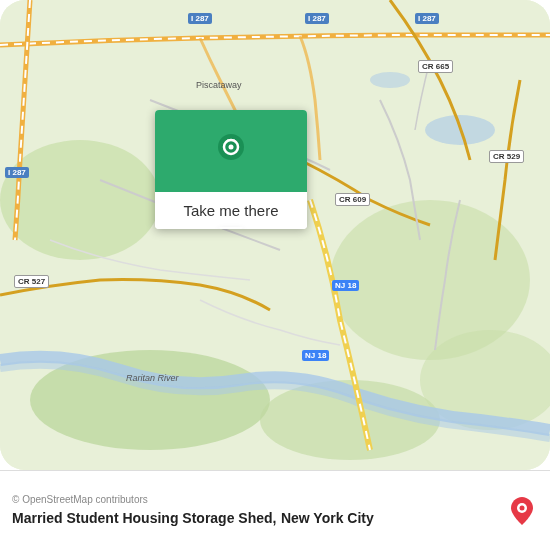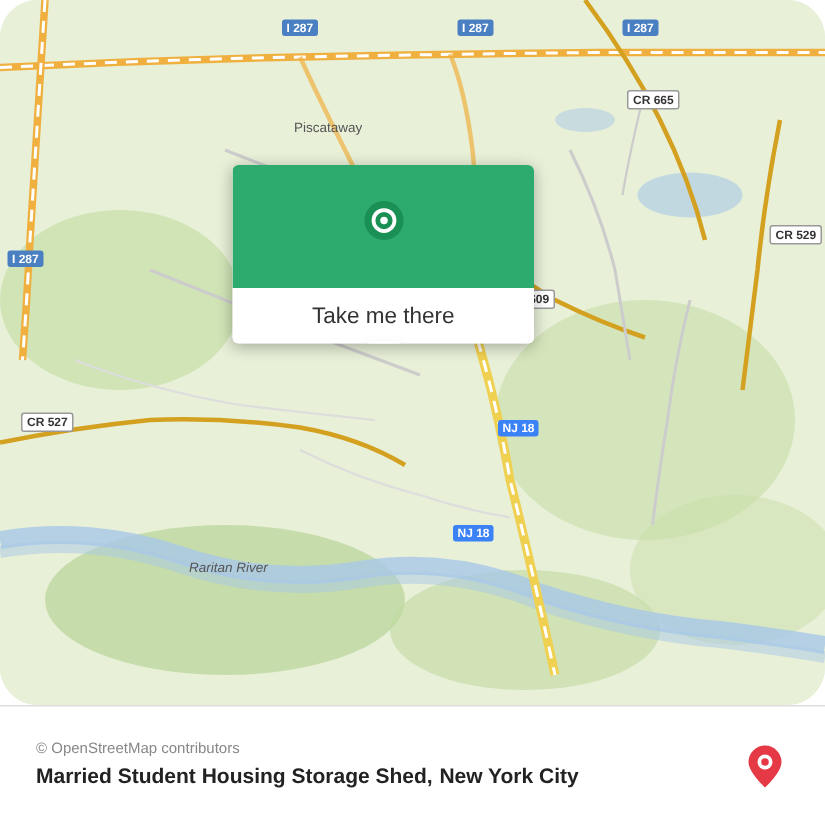--- a/index.html
+++ b/index.html
@@ -25,21 +25,21 @@
     .map-svg {
       width: 100%;
       height: 100%;
     }
 
     
     .popup-card {
       position: absolute;
       top: 110px;
       left: 155px;
-      width: 201px;
+      width: 152px;
       background: #fff;
       border-radius: 4px;
       box-shadow: 0 2px 10px rgba(0,0,0,0.3);
       overflow: hidden;
       display: flex;
       flex-direction: column;
       align-items: flex-start;
     }
 
     .popup-green-area {
@@ -83,21 +83,21 @@
     }
 
     
     .footer-bar {
       width: 550px;
       height: 80px;
       background: #fff;
       border-top: 1px solid #ddd;
       display: flex;
       align-items: center;
-      padding: 0 24px;
+      padding: 0 12px;
       position: relative;
     }
 
     .footer-text-block {
       flex: 1;
     }
 
     .footer-copyright {
       font-size: 10px;
       color: #888;
@@ -214,21 +214,21 @@
     <path d="M 200 38 Q 210 60 220 80 Q 230 100 240 120" stroke="#f0b040" stroke-width="3" fill="none" opacity="0.7"></path>
     <path d="M 300 36 Q 310 60 315 100 Q 318 130 320 160" stroke="#f0b040" stroke-width="3" fill="none" opacity="0.7"></path>
   </svg>
 
   
   <div class="hwy-badge" style="left:188px;top:13px;">I 287</div>
   <div class="hwy-badge" style="left:305px;top:13px;">I 287</div>
   <div class="hwy-badge" style="left:415px;top:13px;">I 287</div>
   <div class="hwy-badge" style="left:5px;top:167px;">I 287</div>
   <div class="hwy-badge hwy-badge-white" style="left:418px;top:60px;">CR 665</div>
-  <div class="hwy-badge hwy-badge-white" style="left:489px;top:150px;margin-left:24px;">CR 529</div>
+  <div class="hwy-badge hwy-badge-white" style="left:489px;top:150px;">CR 529</div>
   <div class="hwy-badge hwy-badge-white" style="left:335px;top:193px;">CR 609</div>
   <div class="hwy-badge hwy-badge-white" style="left:14px;top:275px;">CR 527</div>
   <div class="hwy-badge hwy-badge-green" style="left:332px;top:280px;">NJ 18</div>
   <div class="hwy-badge hwy-badge-green" style="left:302px;top:350px;">NJ 18</div>
 
   
   <div class="road-label" style="left:196px;top:80px;">Piscataway</div>
   <div class="road-label" style="left:126px;top:373px;font-style:italic;">Raritan River</div>
 
   

